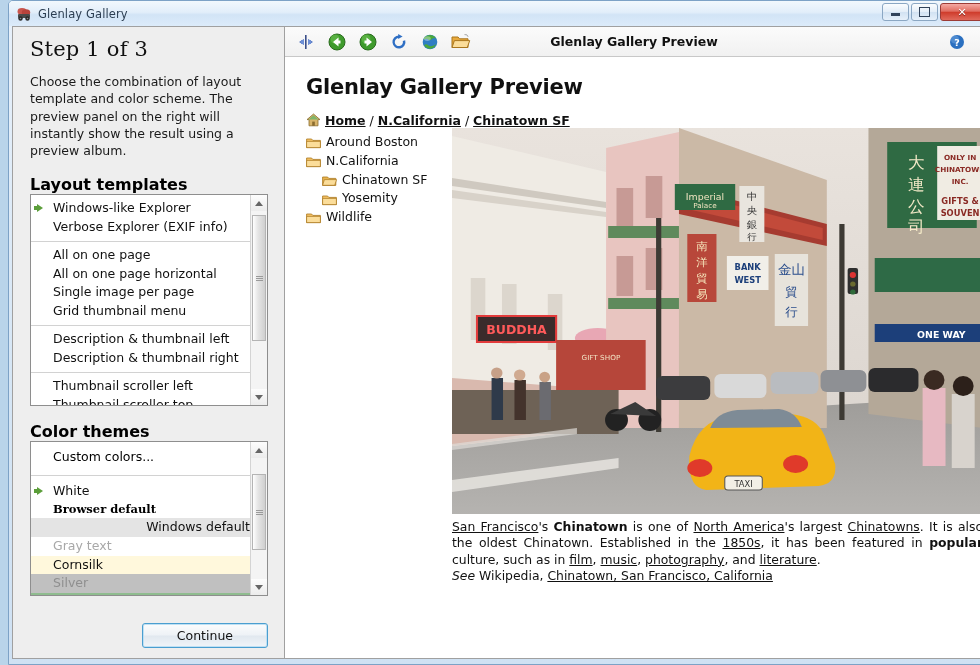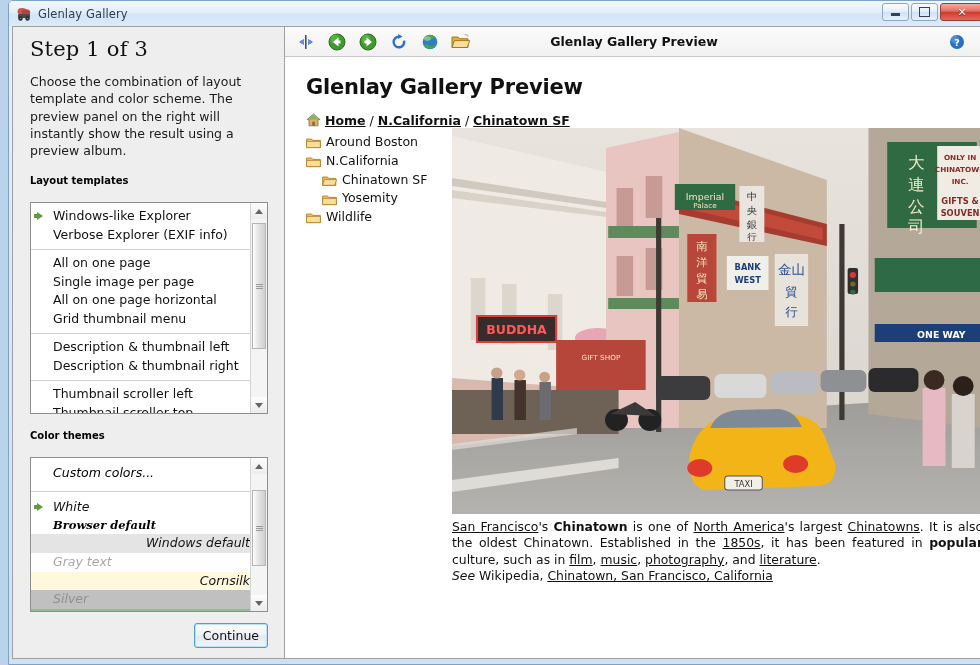--- a/index.html
+++ b/index.html
@@ -98,36 +98,36 @@
     padding: 10px 0 2px 17px;
     letter-spacing: .2px;
   }
   #intro {
     font-size: 12.5px;
     color: #1a1a1a;
     line-height: 1.38;
     padding: 10px 14px 0 17px;
   }
   .section-label {
-    font-size: 10px;
+    font-size: 16px;
     font-weight: bold;
     color: #000;
-    padding: 16px 0 16px 17px;
+    padding: 16px 0 0 17px;
   }
   .listbox {
     margin: 0 16px 0 17px;
     background: #ffffff;
     border: 1px solid #8e8e8e;
     box-sizing: border-box;
     display: flex;
     position: relative;
     overflow: hidden;
   }
   #layout-listbox { height: 212px; }
-  #theme-listbox  { height: 155px; font-style: italic; }
+  #theme-listbox  { height: 155px; }
   .list-inner {
     flex: 1 1 auto;
     overflow: hidden;
     padding: 0;
   }
   .lgroup { border-bottom: 1px solid #d2d2d2; padding: 4px 0 5px 0; }
   .lgroup.last { border-bottom: none; }
   .litem {
     font-size: 12.5px;
     color: #111;
@@ -209,21 +209,21 @@
   #continue-wrap {
     margin-top: auto;
     padding: 0 16px 10px 0;
     display: flex;
     justify-content: flex-end;
   }
   #continue-btn {
     font-size: 12.5px;
     font-family: "DejaVu Sans", sans-serif;
     color: #111;
-    padding: 4px 8px;
+    padding: 4px 34px;
     background: linear-gradient(180deg,#fbfcfd 0%, #eef2f6 48%, #e1e8ef 52%, #f1f5f9 100%);
     border: 1px solid #4a9ed0;
     border-radius: 3px;
     box-shadow: 0 0 0 1px #bfe0f3 inset;
     cursor: pointer;
   }
 
   
   #rightpanel {
     flex: 1 1 auto;
@@ -383,22 +383,22 @@
 
       <div class="section-label">Layout templates</div>
       <div class="listbox" id="layout-listbox">
         <div class="list-inner" id="layout-list">
             <div class="lgroup">
               <div class="litem sel">Windows-like Explorer</div>
               <div class="litem">Verbose Explorer (EXIF info)</div>
             </div>
             <div class="lgroup">
               <div class="litem">All on one page</div>
+              <div class="litem">All on one page horizontal</div>
               <div class="litem">Single image per page</div>
-              <div class="litem">All on one page horizontal</div>
               <div class="litem">Grid thumbnail menu</div>
             </div>
             <div class="lgroup">
               <div class="litem">Description &amp; thumbnail left</div>
               <div class="litem">Description &amp; thumbnail right</div>
             </div>
             <div class="lgroup last">
               <div class="litem">Thumbnail scroller left</div>
               <div class="litem">Thumbnail scroller top</div>
             </div>
@@ -426,21 +426,21 @@
       <div class="listbox" id="theme-listbox">
         <div class="list-inner" id="theme-list">
             <div class="lgroup">
               <div class="trow" style="padding: 3px 0px 4px 22px;">Custom colors...</div>
             </div>
             <div class="lgroup last" style="padding-top: 6px;">
               <div class="trow sel" style="background: rgb(255, 255, 255); color: rgb(17, 17, 17);">White</div>
               <div class="trow" style="background: rgb(255, 255, 255); color: rgb(0, 0, 0); font-family: &quot;DejaVu Serif&quot;, serif; font-size: 11.5px; font-weight: bold;">Browser default</div>
               <div class="trow" style="background: rgb(228, 228, 228); color: rgb(17, 17, 17); text-align: right;">Windows default</div>
               <div class="trow" style="background: rgb(255, 255, 255); color: rgb(168, 168, 168);">Gray text</div>
-              <div class="trow" style="background: rgb(255, 248, 220); color: rgb(17, 17, 17); text-align: right;">Cornsilk</div>
+              <div class="trow" style="background: rgb(255, 248, 220); color: rgb(17, 17, 17);">Cornsilk</div>
               <div class="trow" style="background: rgb(192, 192, 192); color: rgb(143, 143, 143);">Silver</div>
               <div class="trow" style="background: rgb(143, 188, 143); color: rgb(17, 17, 17);">Darkseagreen</div>
             </div>
           </div>
         <div class="vscroll">
           <div class="sb-arrow">
               <span class="up"></span>
             </div>
           <div class="sb-track">
             <div class="sb-thumb" style="top:16px;height:76px;">

